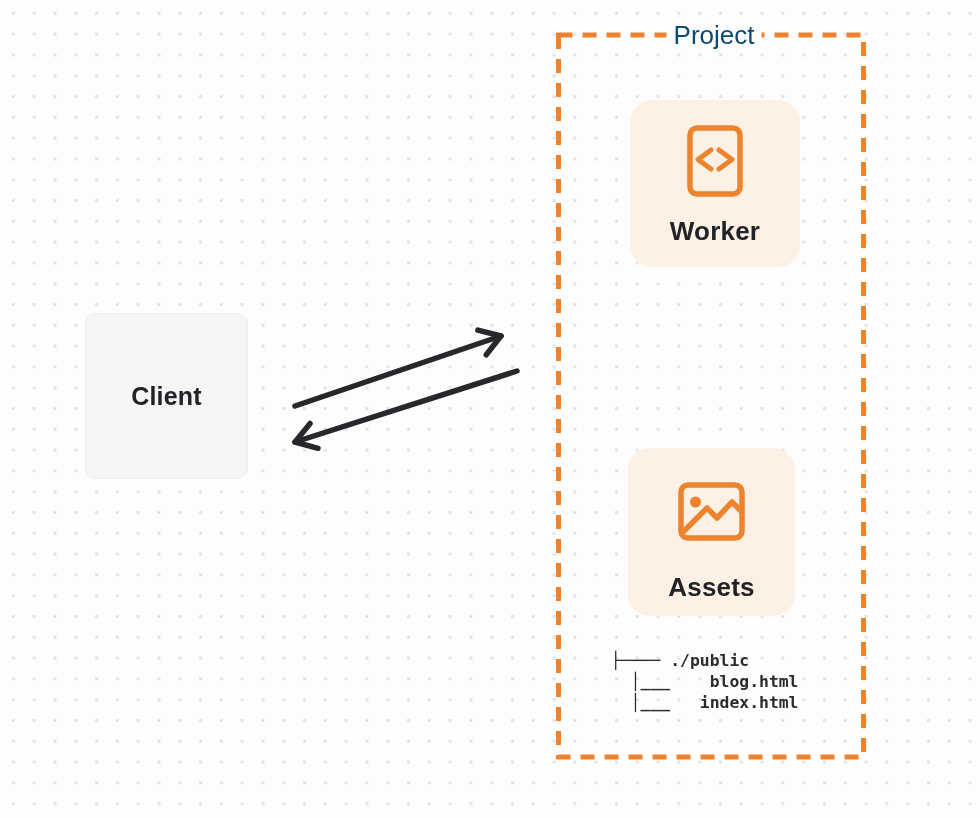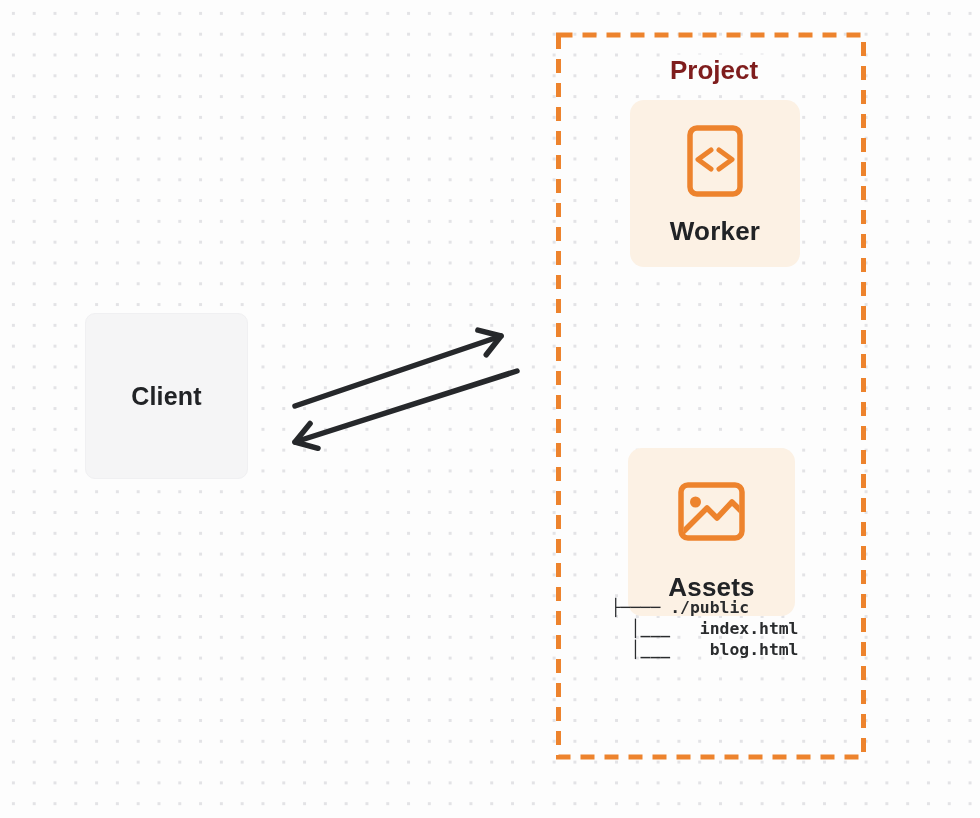--- a/index.html
+++ b/index.html
@@ -16,21 +16,21 @@
     font-family: "Liberation Sans", sans-serif;
     color: #26282b;
   }
   .overlay-svg { position: absolute; left: 0; top: 0; width: 980px; height: 818px; }
 
   .node {
     position: absolute;
     display: flex;
     flex-direction: column;
     align-items: center;
-    border-radius: 14px;
+    border-radius: 22px;
   }
   .client-box {
     left: 85px; top: 313px; width: 163px; height: 166px;
     background: #f5f5f6;
     border: 1px solid #f0f0f2;
     border-radius: 10px;
     justify-content: center;
   }
   .client-box .node-label { margin: 8px; }
   .node-label {
@@ -55,28 +55,27 @@
     white-space: nowrap;
     color: #212326;
   }
   .project-label {
     position: absolute;
     left: 714px; top: 35px;
     transform: translate(-50%, -50%);
     background: #fdfdfd;
     padding: 0 7px;
     font-size: 26px;
-    font-weight: 700;
-    color: #7f1d1d;
+    font-weight: 400;
+    color: #0c4a6e;
     white-space: nowrap;
-    margin-top: 35px;
   }
   .file-tree {
     position: absolute;
-    left: 611px; top: 597px;
+    left: 611px; top: 650px;
     font-family: "DejaVu Sans Mono", monospace;
     font-size: 16.4px;
     line-height: 21px;
     font-weight: 600;
     color: #2a2c2e;
   }
   .file-tree .tree-line { white-space: pre; }
 </style>
 </head>
 <body>
@@ -126,17 +125,17 @@
         <rect x="3" y="3" width="61" height="53" rx="7" fill="none" stroke="#ed832d" stroke-width="5.5"></rect>
         <circle cx="17.5" cy="20" r="5.5" fill="#ed832d"></circle>
         <polyline points="1,54 29,26 39,36 54,20 68,34" fill="none" stroke="#ed832d" stroke-width="5.5" stroke-linecap="round" stroke-linejoin="round" clip-path="url(#imgclip)"></polyline>
       </svg>
     </span>
     <div class="node-label">Assets</div>
   </div>
 
   <div class="file-tree">
     <div class="tree-line">├──── ./public</div>
+    <div class="tree-line">  │___    blog.html</div>
     <div class="tree-line">  │___   index.html</div>
-    <div class="tree-line">  │___    blog.html</div>
   </div>
 
 </div>
 
 </body></html>

